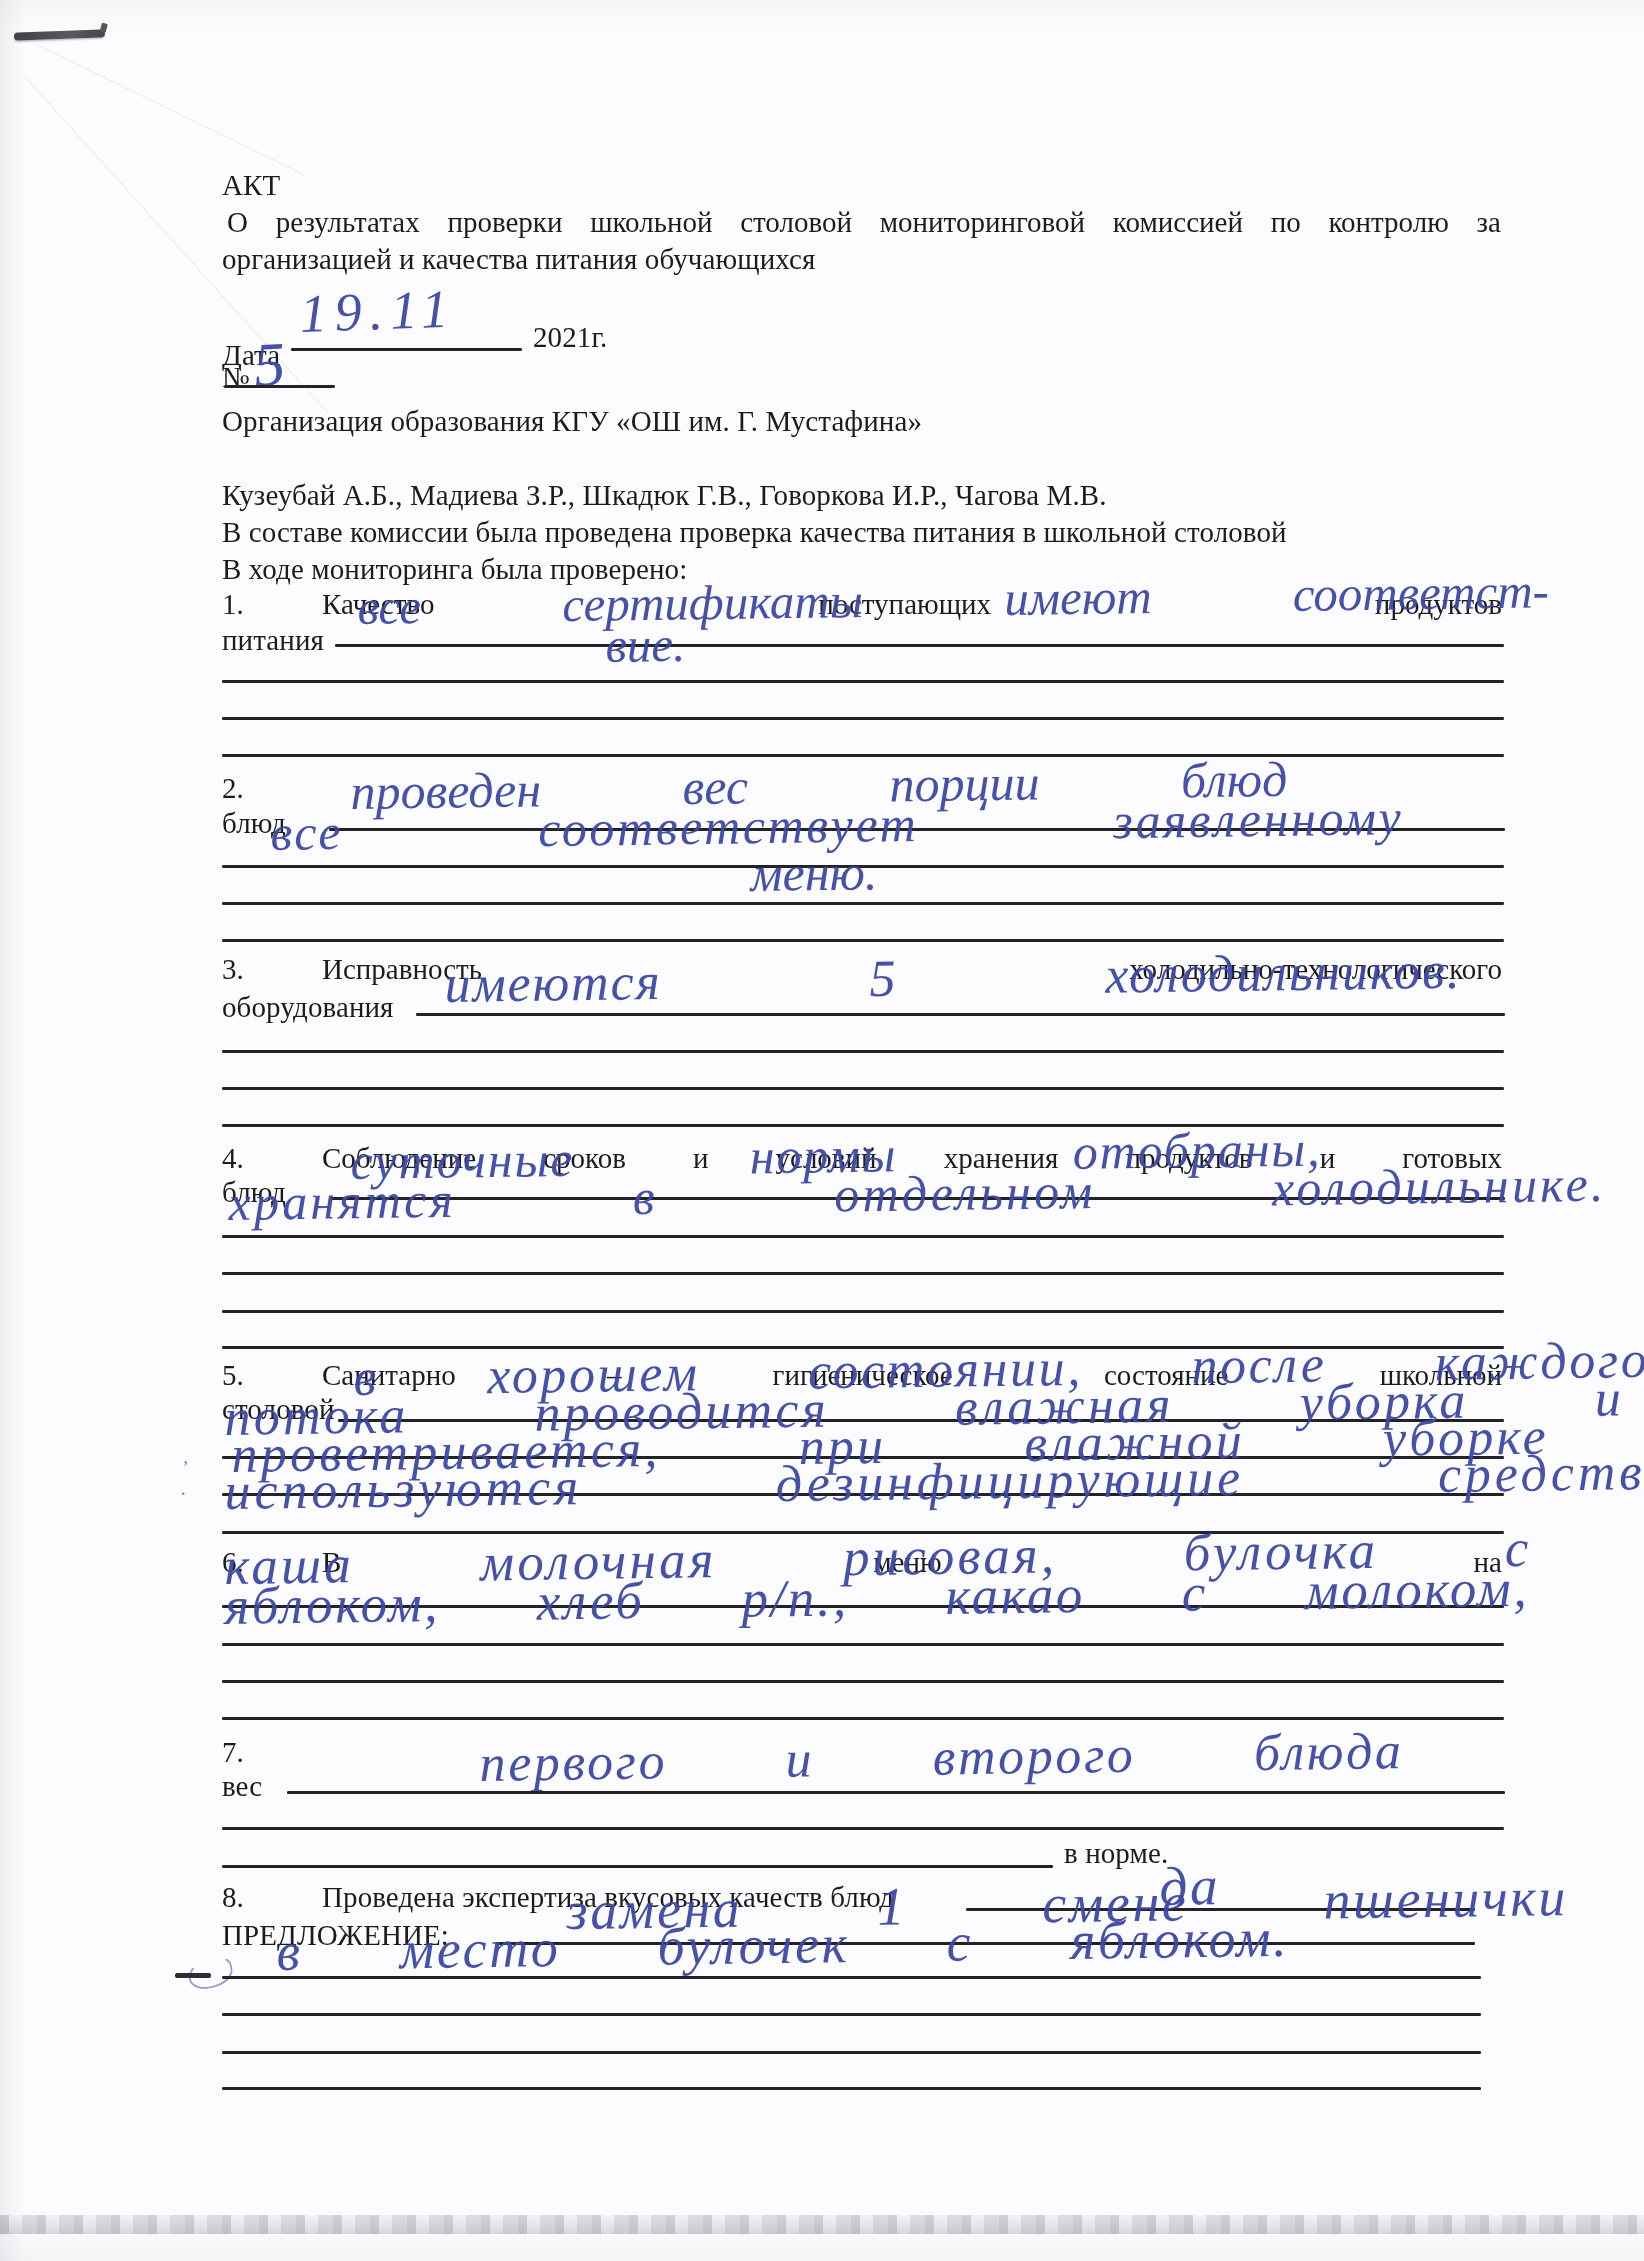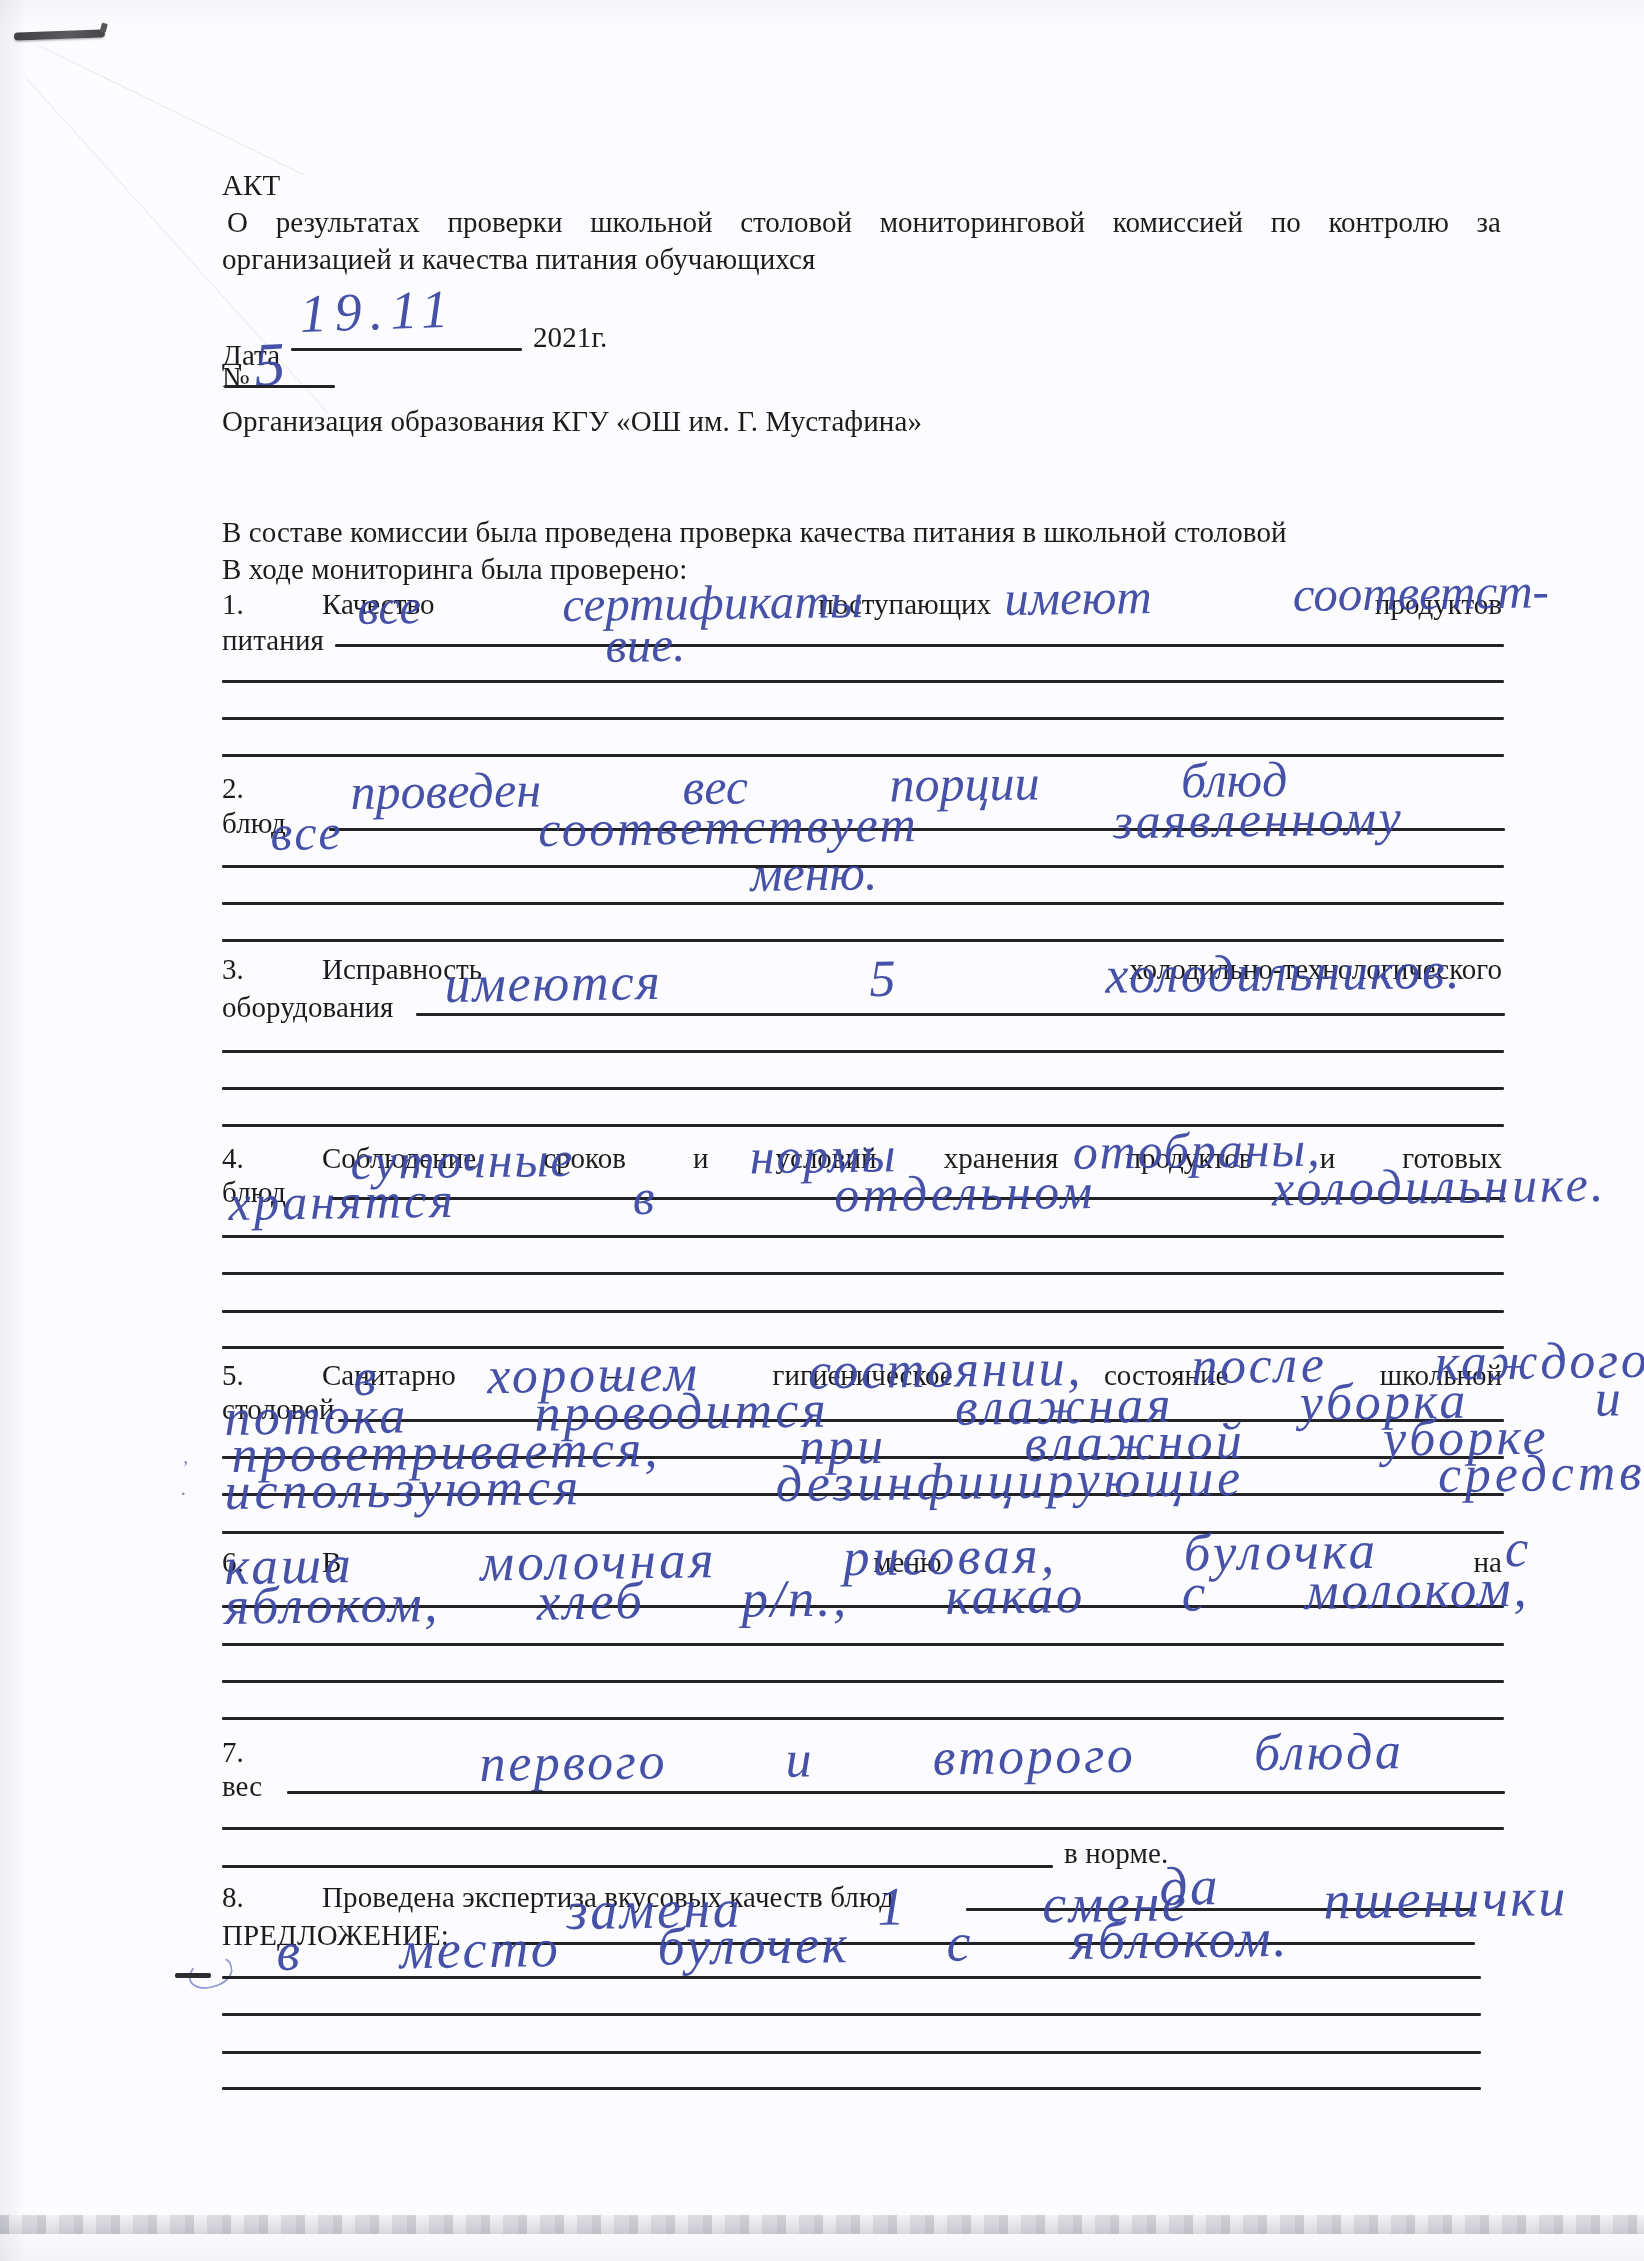--- a/index.html
+++ b/index.html
@@ -102,20 +102,21 @@
   <div class="t" style="left:222px;top:339px;">Дата</div>
   <div class="hw hw-date" style="left:301px;top:283px;">19.11</div>
   <div class="rule" style="left:291px;top:348px;width:231px;"></div>
   <div class="t" style="left:533px;top:321px;">2021г.</div>
 
   <div class="t" style="left:222px;top:361px;">№</div>
   <div class="hw hw-num" style="left:256px;top:330px;">5</div>
   <div class="rule" style="left:224px;top:385px;width:111px;"></div>
 
   <div class="t" style="left:222px;top:405px;">Организация образования КГУ «ОШ им. Г. Мустафина»</div>
+  <div class="t" style="left:222px;top:479px;">Кузеубай А.Б., Мадиева З.Р., Шкадюк Г.В., Говоркова И.Р.,  Чагова М.В.</div>
   <div class="t" style="left:222px;top:516px;">В составе комиссии была проведена проверка качества питания в школьной столовой</div>
   <div class="t" style="left:222px;top:553px;">В ходе мониторинга была проверено:</div>
 
   <div class="t" style="left:222px;top:588px;">1.</div>
   <div class="spread" style="left:322px;top:588px;width:1180px;">
       <span>Качество</span>
       <span>поступающих</span>
       <span>продуктов</span>
     </div>
   <div class="hw hw-i1a" style="left:358px;top:579px;">все сертификаты имеют соответст-</div>

